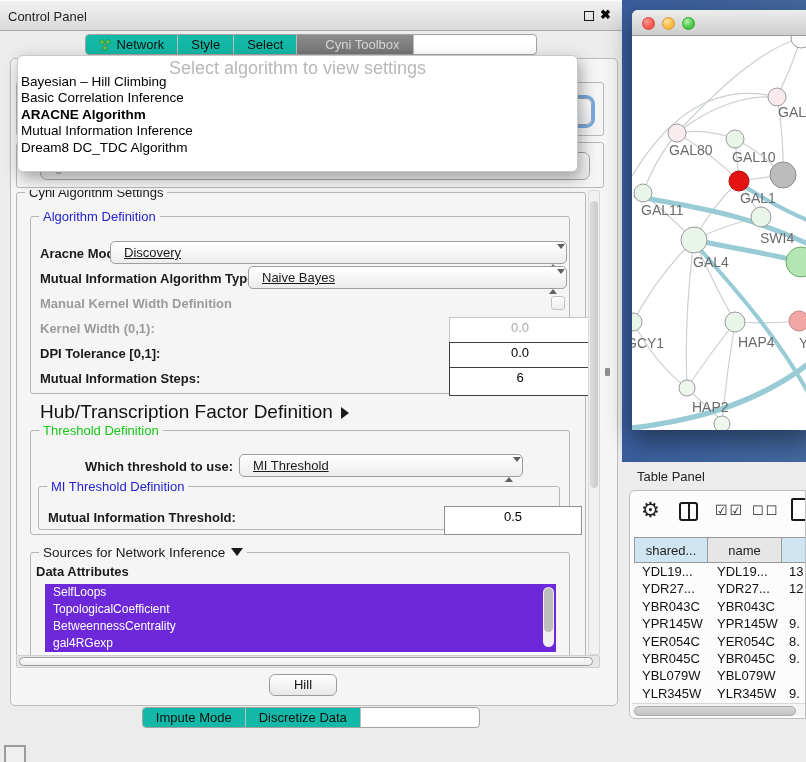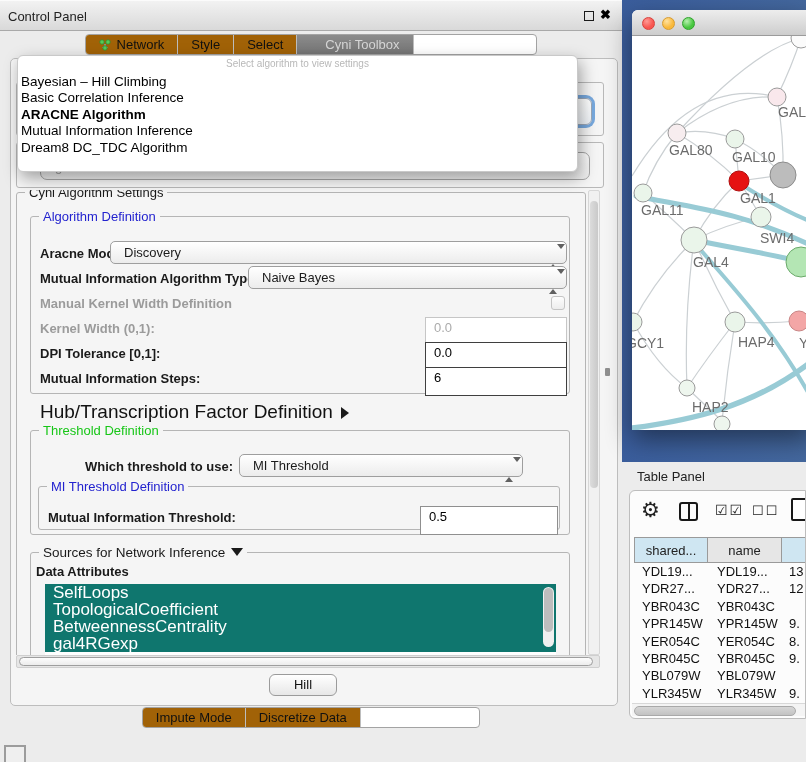--- a/index.html
+++ b/index.html
@@ -14,66 +14,66 @@
   
   .cp-titlebar { left:0; top:0; width:622px; height:31px;
     background:linear-gradient(#f2f2f2,#d9d9d9); border-bottom:1px solid #a9a9a9; border-top:1px solid #fbfbfb;}
   .cp-title { position:absolute; left:8px; top:8px; font-size:13px; color:#222; }
   .cp-float { position:absolute; left:584px; top:10px; width:10px; height:10px; border:1.6px solid #1a1a1a; background:transparent; }
   .cp-close { position:absolute; left:600px; top:6px; font-size:13px; font-weight:bold; color:#000; }
 
   
   .tabbar { left:0; top:31px; width:622px; height:27px; display:flex; justify-content:center; align-items:center; }
   .tabgroup { display:flex; height:21px; background:#fff; border:1px solid #a3a3a3; border-radius:4px; overflow:hidden; }
-  .tabseg { display:flex; align-items:center; justify-content:center; padding:0 13px; font-size:13px; color:#111; border-right:1px solid #bdbdbd; background:#a16207; }
+  .tabseg { display:flex; align-items:center; justify-content:center; padding:0 13px; font-size:13px; color:#111; border-right:1px solid #bdbdbd; background:#14b8a6; }
   .tabseg:last-child { border-right:none;margin-top:40px; }
   .tabseg.sel { background:linear-gradient(#8b8b8b,#757575); color:#d6d6d6;padding-left:28px; }
   .nettab-icon { width:13px; height:12px; margin-right:5px; }
 
   
   .cp-content { left:10px; top:58px; width:608px; height:648px; background:#f5f5f5;
     border:1px solid #bdbdbd; border-radius:5px; }
 
   
   .hgroup1 { left:16px; top:82px; width:588px; height:54px; border:1px solid #b8b8b8; border-radius:3px; z-index:2; }
   .hcombo1 { left:40px; top:98px; width:552px; height:27px; background:linear-gradient(#ffffff,#eef2f6); border:1px solid #9aa7b8;
     border-radius:6px; box-shadow:0 0 0 3px #77a8dd; z-index:3; }
   .hgroup2 { left:16px; top:142px; width:588px; height:46px; border:1px solid #b8b8b8; border-radius:3px; z-index:2; }
   .hcombo2 { left:40px; top:152px; width:550px; height:28px; background:linear-gradient(#fdfdfd,#ededed); border:1px solid #a5a5a5;
     border-radius:7px; z-index:3; color:#9c9c9c; font-size:13px; line-height:28px; padding-left:14px; overflow:hidden; }
 
   
   .popup { left:17px; top:55px; width:561px; height:117px; background:#fff; border:1px solid #c9c9c9;
     border-radius:6px; box-shadow:3px 6px 16px rgba(0,0,0,0.35); z-index:50; padding-top:2px; }
-  .popup-header { height:16px; text-align:center; color:#b8b8b8; font-size:10px; }
+  .popup-header { height:16px; text-align:center; color:#b8b8b8; font-size:18px; }
   .popup-item { height:16.4px; line-height:16.4px; padding-left:3px; font-size:13.5px; color:#000; white-space:nowrap; }
   .popup-item.sel { font-weight:bold; }
 
   
   .viewport { left:16px; top:190px; width:572px; height:465px; overflow:hidden; z-index:5; }
   .fieldset { position:absolute; border:1px solid #b5b5b5; border-radius:3px; }
   .legend { position:absolute; top:-8px; left:8px; background:#f5f5f5; padding:0 4px; font-size:13px; white-space:nowrap; }
   .legend.blue { color:#2323cf; }
   .legend.green { color:#17c617; }
   .lbl { position:absolute; font-size:13px; font-weight:bold; color:#1a1a1a; white-space:nowrap; }
   .lbl.dis { color:#9b9b9b; }
   .combo { position:absolute; height:23px; background:linear-gradient(#ffffff,#ececec); border:1px solid #9e9e9e;
-    border-radius:5px; font-size:13px; color:#1b1b1b; line-height:21px; padding-left:13px; }
+    border-radius:5px; font-size:13px; color:#1b1b1b; line-height:21px; padding-left:13px;text-decoration:underline; }
   .spin { position:absolute; right:9px; top:4px; width:8px; }
   .spin .up { width:0; height:0; border-left:4px solid transparent; border-right:4px solid transparent; border-bottom:5px solid #606060; margin-bottom:3px; }
   .spin .dn { width:0; height:0; border-left:4px solid transparent; border-right:4px solid transparent; border-top:5px solid #606060; }
-  .tfield { position:absolute; height:29px; background:#fff; font-size:13px; text-align:left; padding:0 8px; line-height:20px; }
+  .tfield { position:absolute; height:29px; background:#fff; font-size:13px; text-align:center; padding:0 8px; line-height:20px;margin-left:24px; }
   .tfield.strong { border:1.5px solid #3f3f3f; color:#000; }
   .tfield.dis { border:1px solid #c6c6c6; color:#ababab; }
   .tfield.mid { border:1px solid #8f8f8f; color:#000; }
   .cbox { position:absolute; width:14px; height:14px; border:1px solid #c4c4c4; border-radius:3px; background:linear-gradient(#fdfdfd,#ededed); }
   .tri-right { display:inline-block; width:0; height:0; border-top:6px solid transparent; border-bottom:6px solid transparent; border-left:8px solid #1a1a1a; margin-left:8px; vertical-align:-1px; }
   .tri-down { display:inline-block; width:0; height:0; border-left:6px solid transparent; border-right:6px solid transparent; border-top:8px solid #1a1a1a; margin-left:6px; vertical-align:1px; }
   .attr-list { position:absolute; background:#fff; }
-  .attr-item { height:17px; line-height:17px; background:#0f766e; color:#fff; font-size:17px; padding-left:8px; white-space:nowrap; }
+  .attr-item { height:17px; line-height:17px; background:#6d28d9; color:#fff; font-size:12px; padding-left:8px; white-space:nowrap; }
   .attr-vsb { position:absolute; right:2px; top:3px; width:11px; height:60px; background:#f0f0f0; border-radius:6px; }
   .attr-vsb .thumb { position:absolute; left:1px; top:1px; width:9px; height:44px; background:#bdbdbd; border-radius:5px; }
 
   
   .vscroll { left:588px; top:190px; width:12px; height:465px; background:#f1f1f1; border:1px solid #d7d7d7; border-radius:2px; z-index:6;}
   .vscroll .thumb { position:absolute; left:1px; top:10px; width:8px; height:287px; background:linear-gradient(90deg,#dcdcdc,#c9c9c9); border-radius:4px; }
   .hscroll { left:16px; top:655px; width:584px; height:13px; background:#e6e6e6; border:1px solid #cfcfcf; border-radius:2px; z-index:6;}
   .hscroll .thumb { position:absolute; left:2px; top:1px; width:574px; height:9px; background:linear-gradient(#fdfdfd,#ececec); border:1px solid #9e9e9e; border-radius:5px; }
 
   .apply-btn { left:269px; top:674px; width:68px; height:22px; background:linear-gradient(#ffffff,#e7e7e7);

